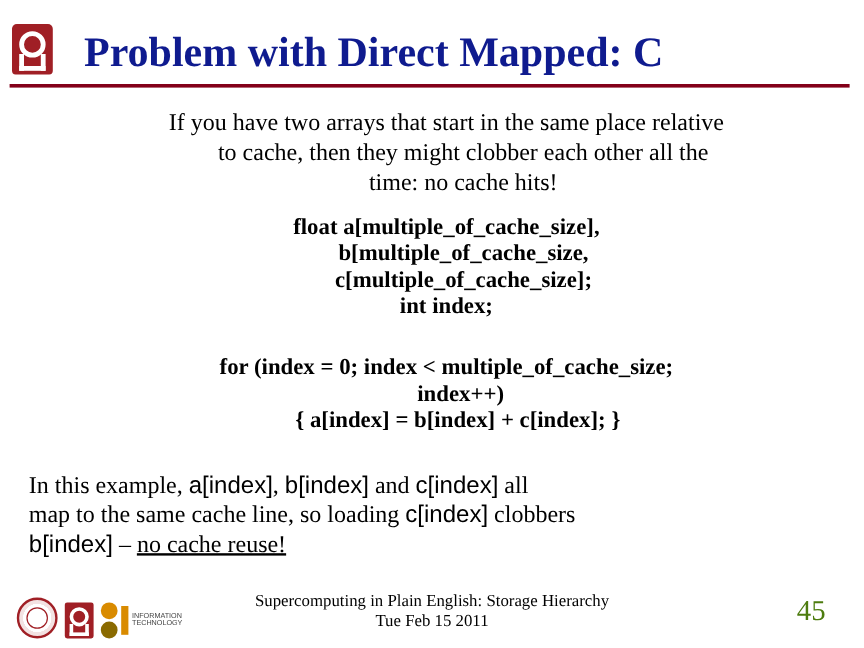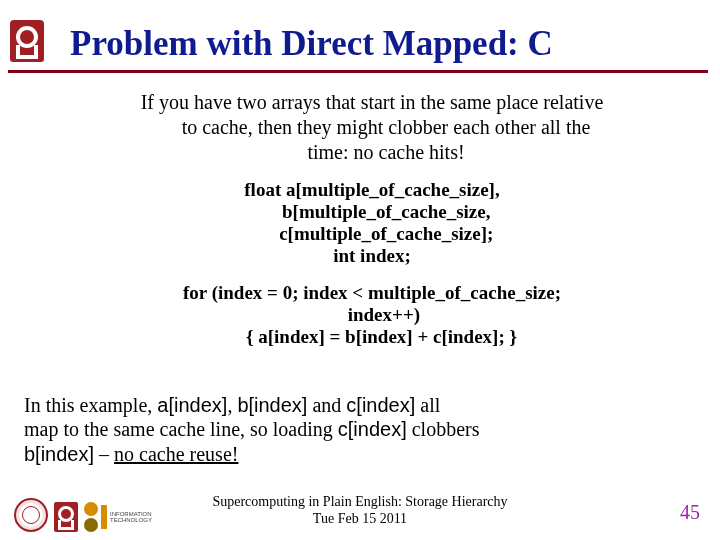--- a/index.html
+++ b/index.html
@@ -74,21 +74,21 @@
   .intro .indent { padding-left: 28px; }
   .code-block {
     font-family: Liberation Serif, serif;
     font-weight: bold;
     font-size: 19px;
     line-height: 1.15;
     margin-top: 14px;
     white-space: pre;
   }
   .code-block2 {
-    margin-top: 16px;
+    margin-top: 30px;
   }
   .explain {
     position: absolute;
     left: 24px;
     right: 22px;
     bottom: 74px;
     font-size: 20px;
     line-height: 1.22;
   }
   .mono { font-family: Liberation Sans, sans-serif; }
@@ -146,24 +146,24 @@
   .it-text { font-size: 6px; line-height: 1; color:#444; font-family: Arial, sans-serif; }
   .footer-center {
     position: absolute;
     left: 0; right: 0; bottom: 6px;
     text-align: center;
     font-size: 14px;
     line-height: 1.2;
   }
   .page-num {
     position: absolute;
-    right: 20px;
+    right: 32px;
     bottom: 10px;
-    font-size: 20px;
-    color: #a21caf;
+    font-size: 24px;
+    color: #4d7c0f;
   }
 </style>
 </head>
 <body>
 
 <div class="logo-ou">
   <div class="ou-shape"></div>
 </div>
 
 <div class="title-wrap">

